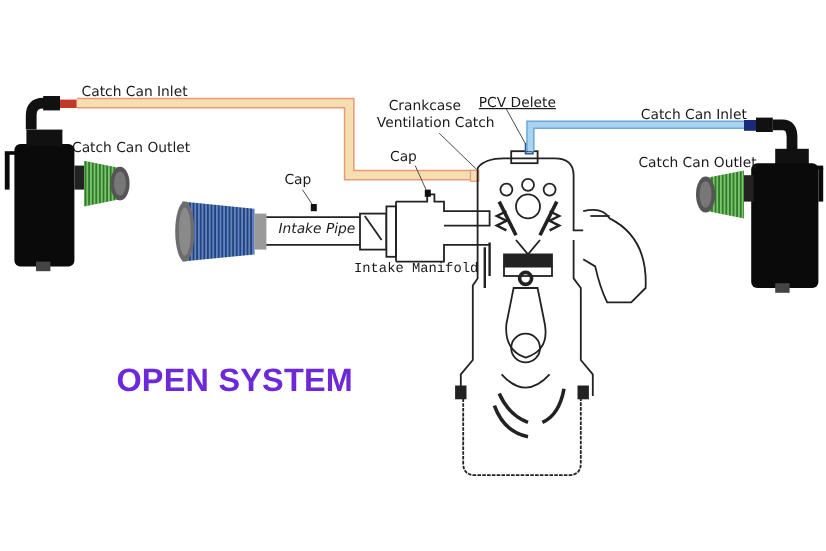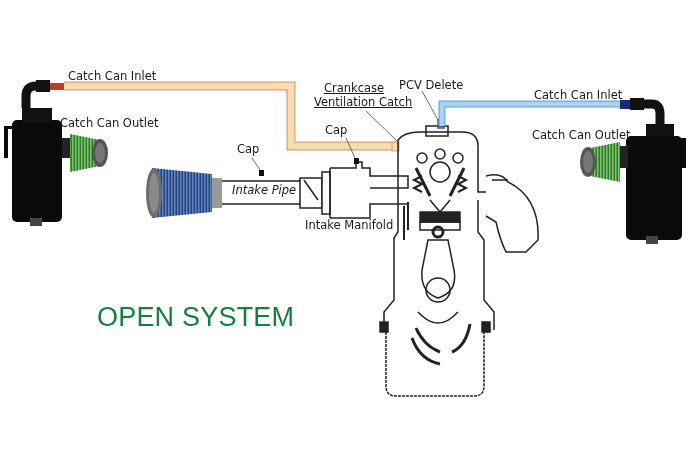--- a/index.html
+++ b/index.html
@@ -1,20 +1,20 @@
 <!DOCTYPE html>
 <html><head>
 <meta charset="utf-8">
 <style>
   html, body { margin: 0; padding: 0; background: #ffffff; }
   body { width: 688px; height: 459px; overflow: hidden; position: relative; font-family: "DejaVu Sans", sans-serif; }
   #diagram { position: absolute; left: 0; top: 0; width: 688px; height: 459px; }
   .lbl { position: absolute; font-size: 11.5px; color: #1a1a1a; white-space: nowrap; font-family: "DejaVu Sans", sans-serif; }
-  .lbl.center { text-align: center; line-height: 14px; text-decoration: underline; }
-  .title { position: absolute; left: 97px; top: 302px; font-family: "Liberation Sans", sans-serif; font-weight: normal; font-size: 27px; color: #15803d; letter-spacing: 0.2px; }
+  .lbl.center { text-align: center; line-height: 14px; }
+  .title { position: absolute; left: 97px; top: 302px; font-family: "Liberation Sans", sans-serif; font-weight: bold; font-size: 27px; color: #6d28d9; letter-spacing: 0.2px; }
 </style>
 </head>
 <body>
 
 <svg id="diagram" viewBox="0 0 688 459" xmlns="http://www.w3.org/2000/svg">
   <defs>
     <pattern id="greenPleat" width="3" height="10" patternUnits="userSpaceOnUse">
       <rect width="3" height="10" fill="#2f7a2c"></rect>
       <rect width="1.5" height="10" fill="#7cc36a"></rect>
     </pattern>
@@ -125,18 +125,18 @@
 
 <div class="lbl" style="left:68px; top:69px;">Catch Can Inlet</div>
 <div class="lbl" style="left:60px; top:116px;">Catch Can Outlet</div>
 <div class="lbl" style="left:237px; top:142px;">Cap</div>
 <div class="lbl" style="left:232px; top:183px;font-style:italic;">Intake Pipe</div>
 <div class="lbl" style="left:325px; top:123px;">Cap</div>
 <div class="lbl center" style="left:314px; top:81px; width:80px;">
   <div>Crankcase</div>
   <div>Ventilation Catch</div>
 </div>
-<div class="lbl" style="left:399px; top:78px;">PCV Delete</div>
-<div class="lbl" style="left:305px; top:218px;">Intake Manifold</div>
+<div class="lbl" style="left:399px; top:78px;text-decoration:underline;">PCV Delete</div>
+<div class="lbl" style="left:295px; top:218px;font-family:Liberation Mono, monospace;">Intake Manifold</div>
 <div class="lbl" style="left:534px; top:88px;">Catch Can Inlet</div>
 <div class="lbl" style="left:532px; top:128px;">Catch Can Outlet</div>
 
 <div class="title">OPEN SYSTEM</div>
 
 </body></html>

